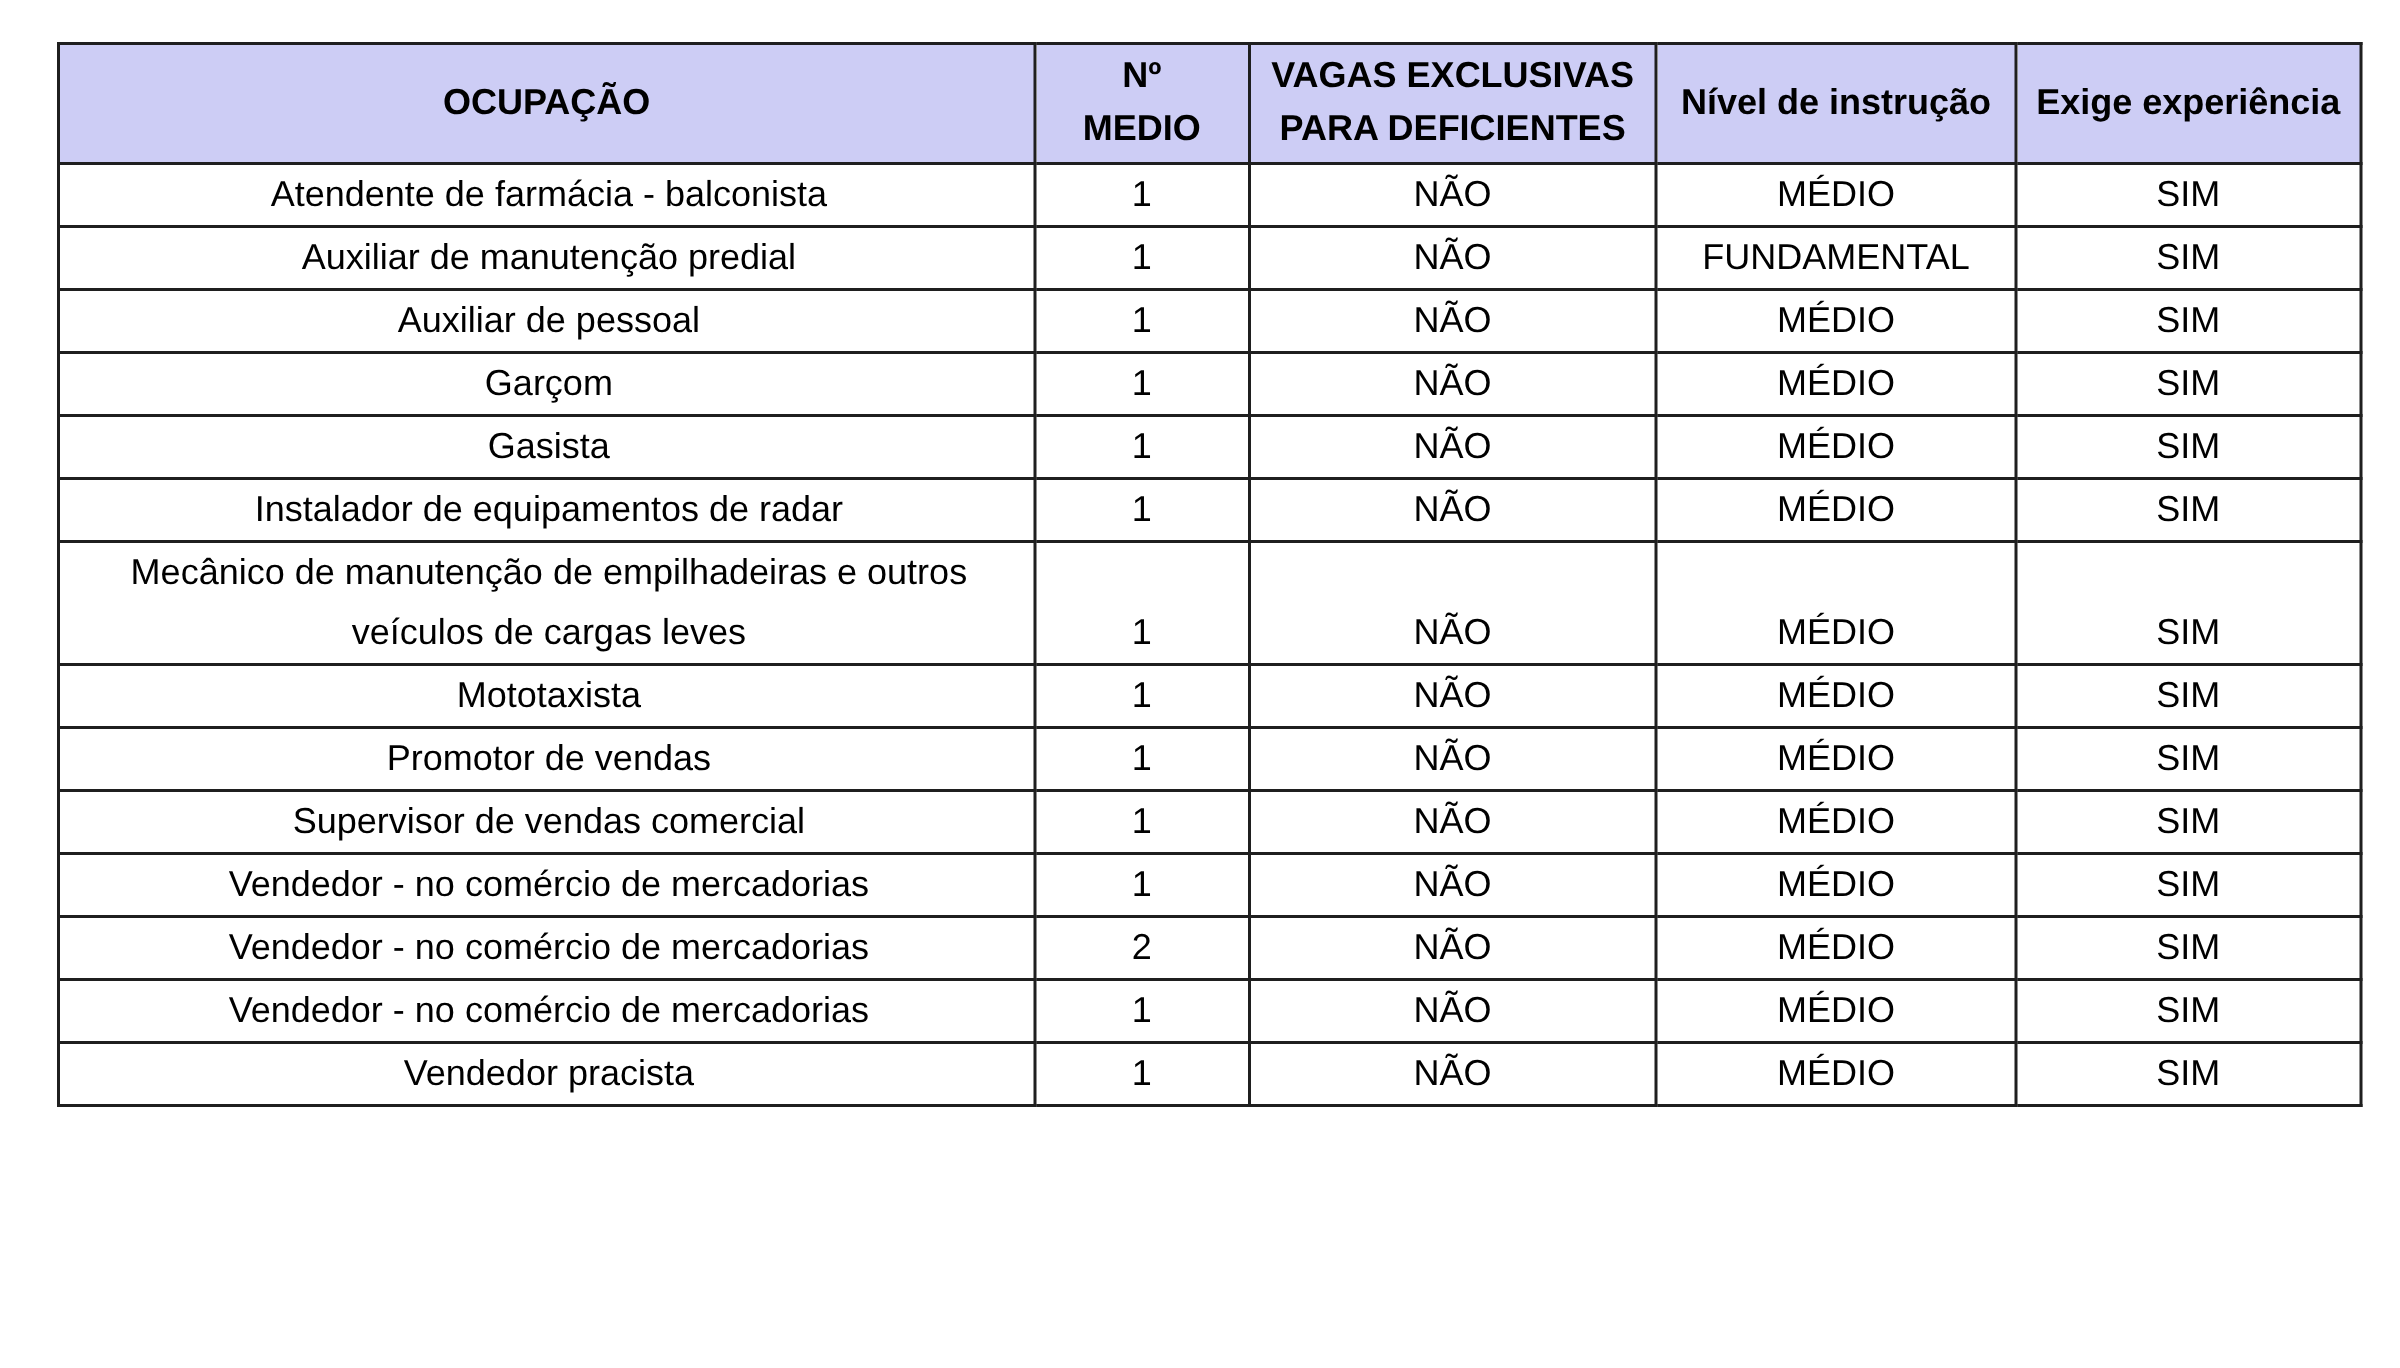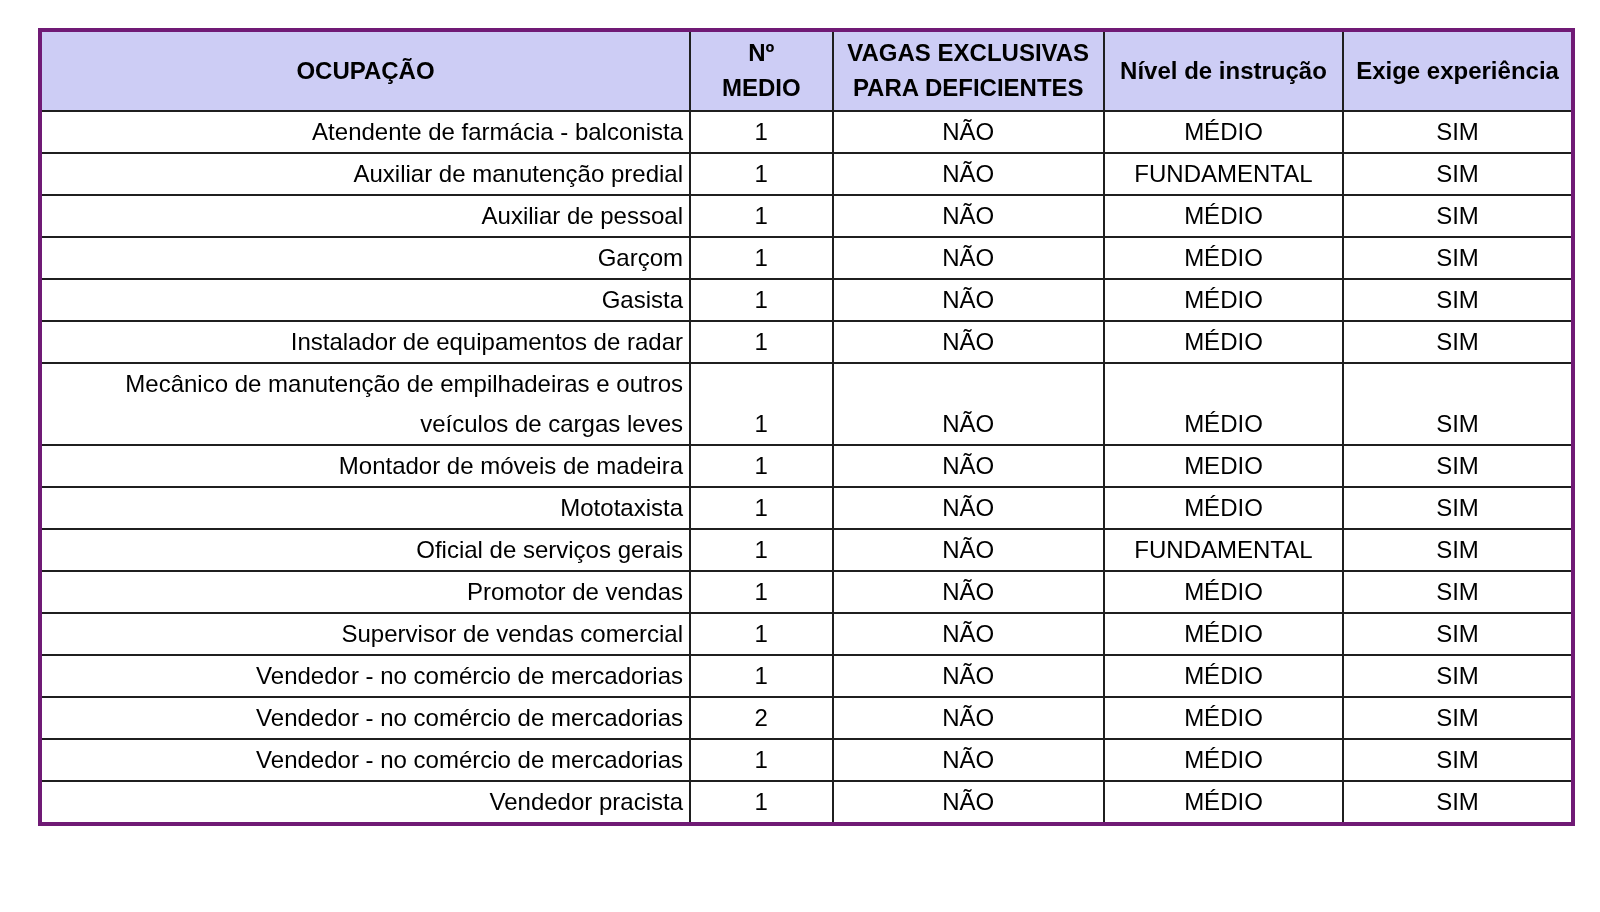--- a/index.html
+++ b/index.html
@@ -14,21 +14,21 @@
   .table-wrap {
     position: absolute;
     left: 38px;
     top: 28px;
     width: 1537px;
   }
   table.vacancies {
     border-collapse: collapse;
     table-layout: fixed;
     width: 100%;
-    border: 4px solid #701a75;
+    border: 1px solid #701a75;
   }
   col.c-ocupacao     { width: 42.4%; }
   col.c-vagas        { width: 9.3%;  }
   col.c-exclusivas   { width: 17.7%; }
   col.c-nivel        { width: 15.6%; }
   col.c-experiencia  { width: 15.0%; }
 
   table.vacancies th,
   table.vacancies td {
     border: 2px solid #1f1f1f;
@@ -47,21 +47,21 @@
   }
   table.vacancies td {
     background: #ffffff;
     height: 39px;
     line-height: 40px;
     vertical-align: bottom;
     text-align: center;
     padding: 0;
   }
   table.vacancies td.cell-ocupacao {
-    text-align: right;
+    text-align: center;
     padding-left: 9px;
     padding-right: 6px;
   }
 </style>
 </head>
 <body>
 
 <div class="table-wrap">
   <table class="vacancies">
     <colgroup>
@@ -134,43 +134,29 @@
 
         <tr>
           <td class="cell-ocupacao">Mecânico de manutenção de empilhadeiras e outros veículos de cargas leves</td>
           <td class="cell-vagas">1</td>
           <td class="cell-exclusivas">NÃO</td>
           <td class="cell-nivel">MÉDIO</td>
           <td class="cell-experiencia">SIM</td>
         </tr>
 
 
-        <tr>
-          <td class="cell-ocupacao">Montador de móveis de madeira</td>
-          <td class="cell-vagas">1</td>
-          <td class="cell-exclusivas">NÃO</td>
-          <td class="cell-nivel">MEDIO</td>
-          <td class="cell-experiencia">SIM</td>
-        </tr>
 
         <tr>
           <td class="cell-ocupacao">Mototaxista</td>
           <td class="cell-vagas">1</td>
           <td class="cell-exclusivas">NÃO</td>
           <td class="cell-nivel">MÉDIO</td>
           <td class="cell-experiencia">SIM</td>
         </tr>
 
-        <tr>
-          <td class="cell-ocupacao">Oficial de serviços gerais</td>
-          <td class="cell-vagas">1</td>
-          <td class="cell-exclusivas">NÃO</td>
-          <td class="cell-nivel">FUNDAMENTAL</td>
-          <td class="cell-experiencia">SIM</td>
-        </tr>
 
         <tr>
           <td class="cell-ocupacao">Promotor de vendas</td>
           <td class="cell-vagas">1</td>
           <td class="cell-exclusivas">NÃO</td>
           <td class="cell-nivel">MÉDIO</td>
           <td class="cell-experiencia">SIM</td>
         </tr>
 
 

